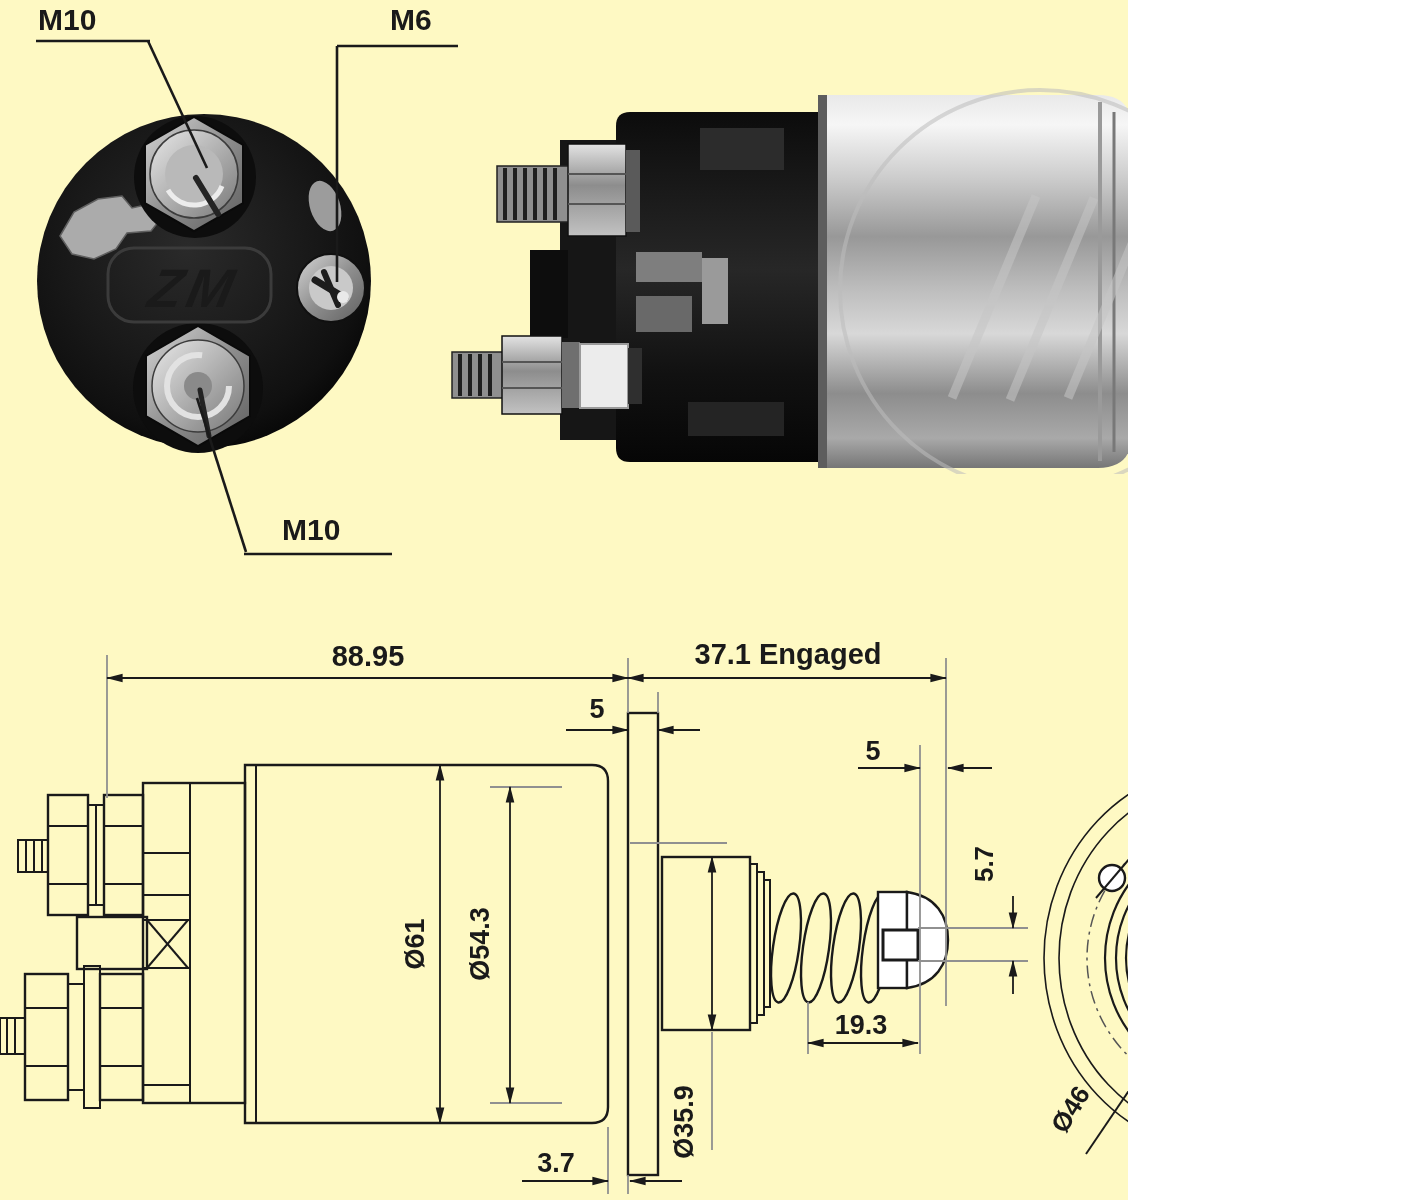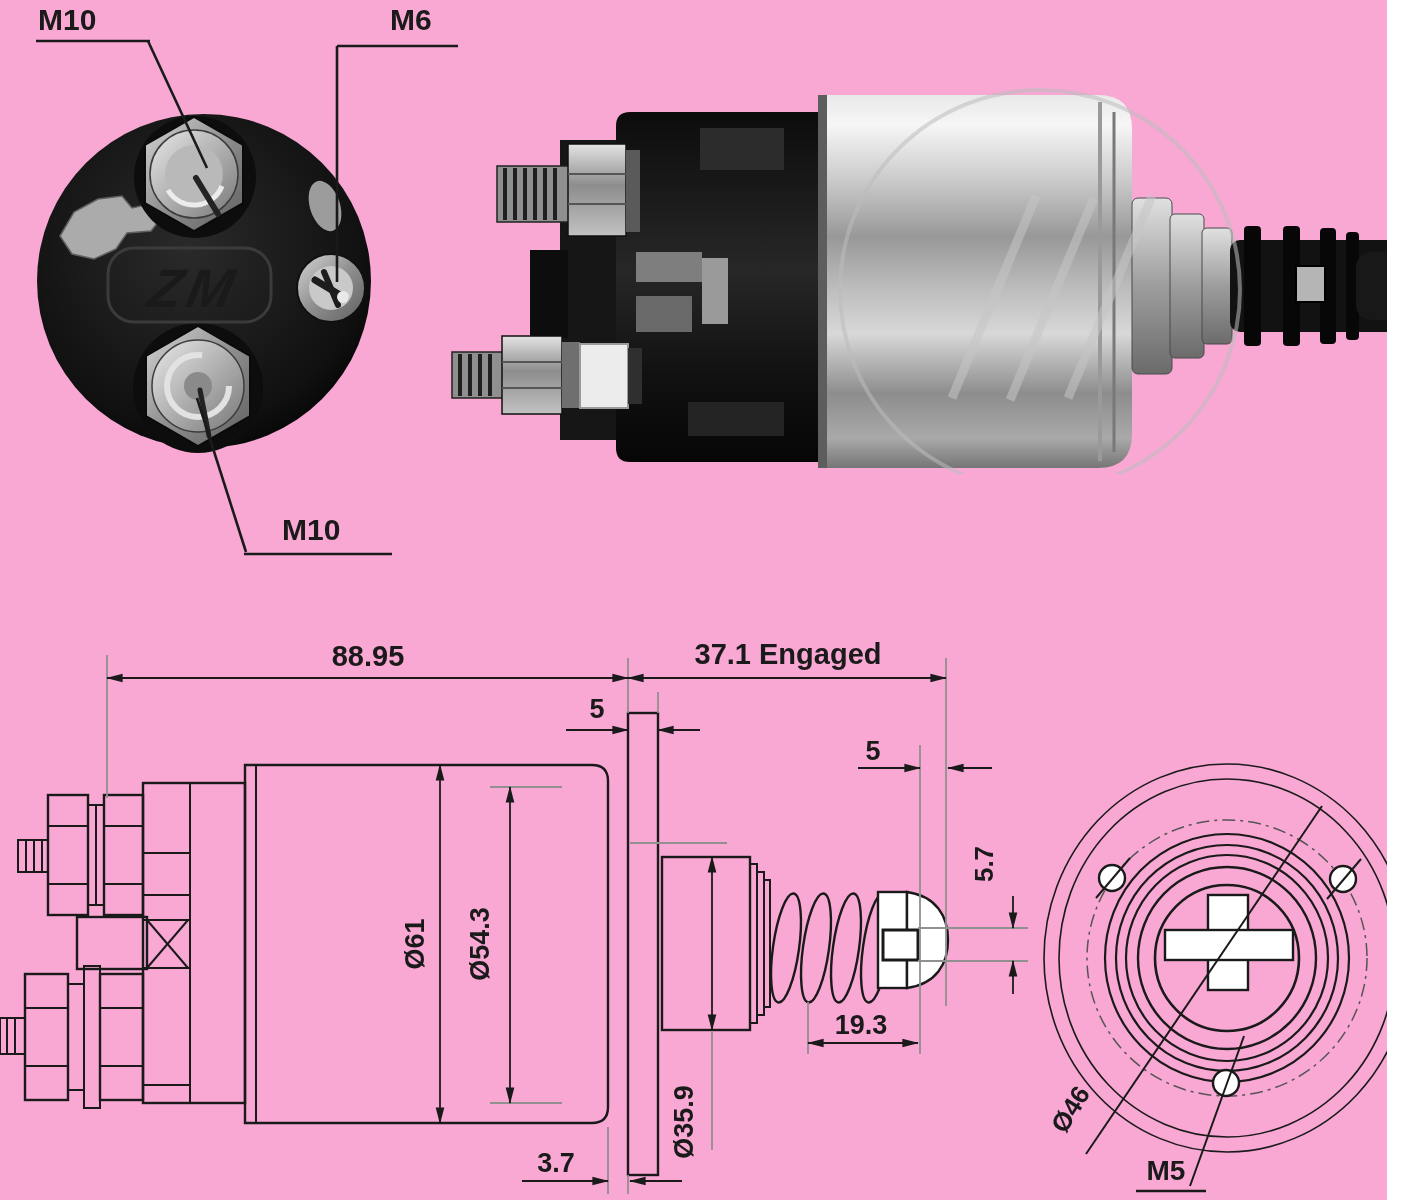--- a/index.html
+++ b/index.html
@@ -1,16 +1,16 @@
 <!DOCTYPE html>
 <html><head>
 <meta charset="utf-8">
 <style>
   html,body{margin:0;padding:0;background:#ffffff;}
-  .stage{position:relative;width:1387px;height:1200px;background:#f9a8d4;overflow:hidden;}
+  .stage{position:relative;width:1128px;height:1200px;background:#fef9c3;overflow:hidden;}
   svg{display:block;}
   text{font-family:"Liberation Sans","DejaVu Sans",sans-serif;font-weight:bold;fill:#1a1a1a;}
   .ln{stroke:#1a1a1a;stroke-width:2.4;fill:none;}
   .lnw{stroke:#1a1a1a;stroke-width:2.4;fill:#ffffff;}
   .lnt{stroke:#1a1a1a;stroke-width:2;fill:none;}
   .dim{stroke:#1a1a1a;stroke-width:1.8;fill:none;}
   .ext{stroke:#909090;stroke-width:1.8;fill:none;}
   .leader{stroke:#1a1a1a;stroke-width:2.6;fill:none;}
 </style>
 </head>

